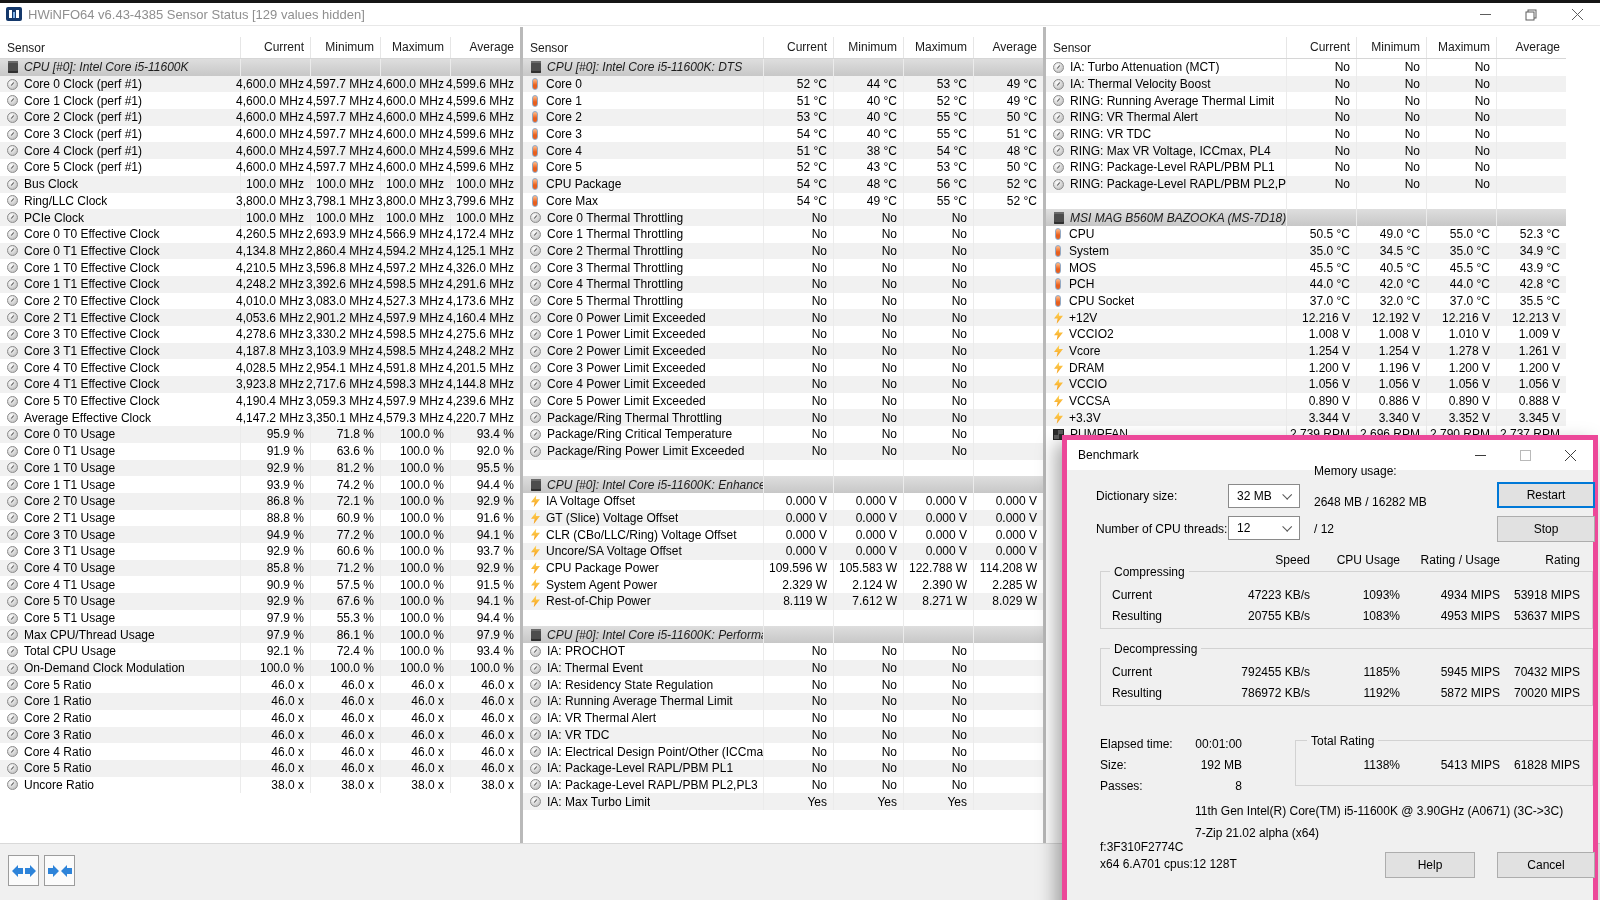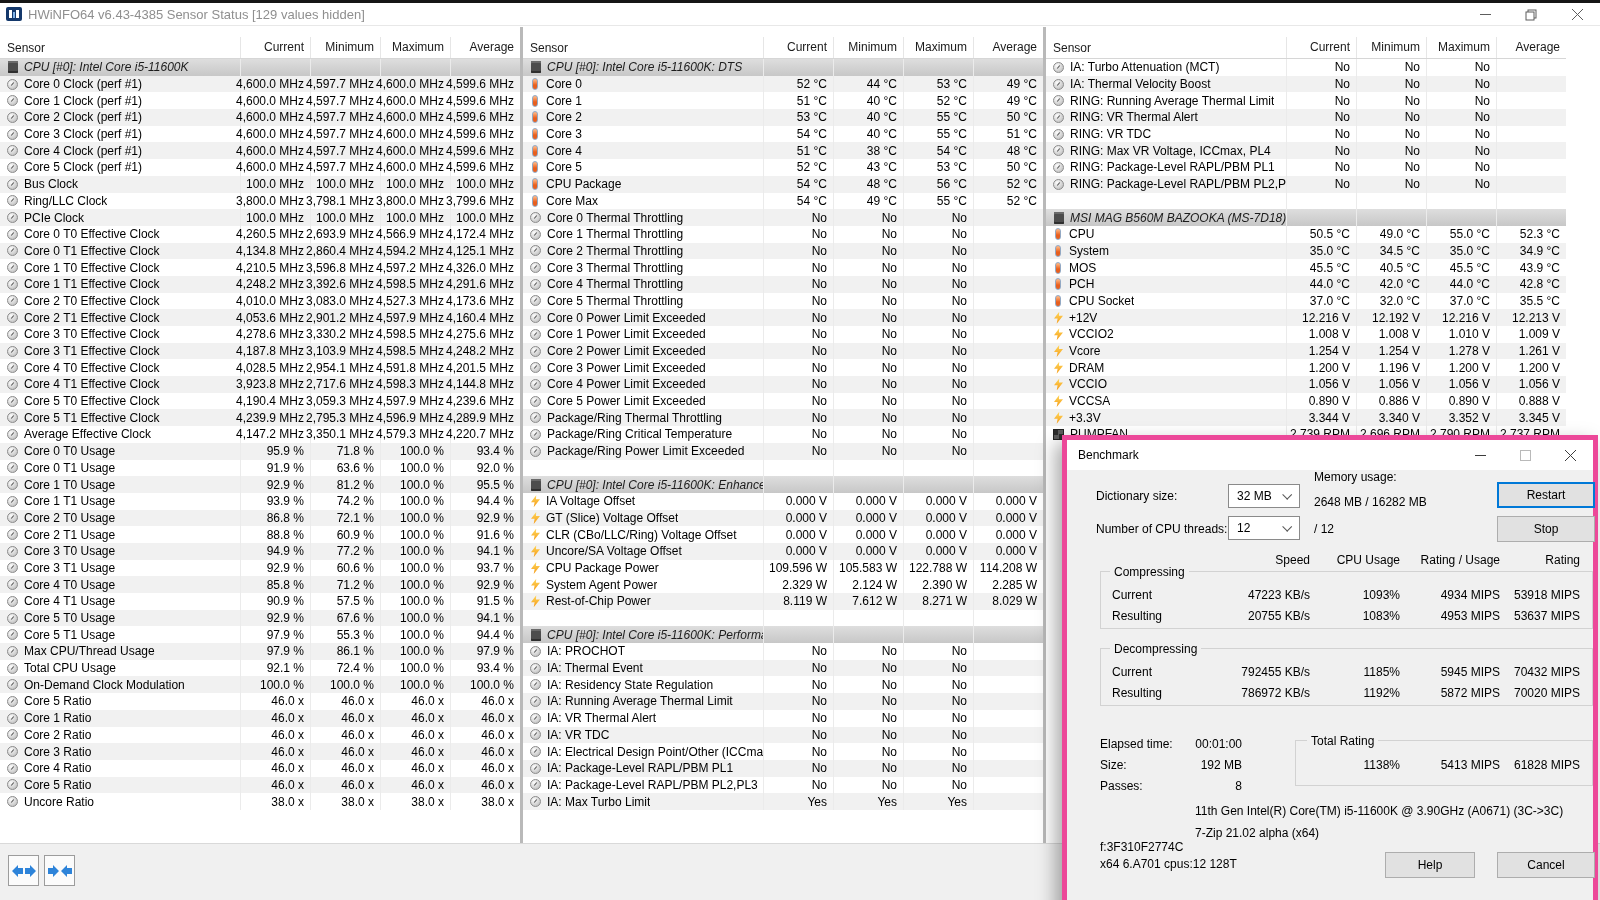--- a/index.html
+++ b/index.html
@@ -315,30 +315,20 @@
           <div class="row item">
             <div class="cell-label">
               <span class="icon i-gauge"></span>
               <span class="lbl">Core 5 T0 Effective Clock</span>
             </div>
             <div class="cell-val">4,190.4 MHz</div>
             <div class="cell-val">3,059.3 MHz</div>
             <div class="cell-val">4,597.9 MHz</div>
             <div class="cell-val">4,239.6 MHz</div>
           </div>
-          <div class="row item stripe">
-            <div class="cell-label">
-              <span class="icon i-gauge"></span>
-              <span class="lbl">Core 5 T1 Effective Clock</span>
-            </div>
-            <div class="cell-val">4,239.9 MHz</div>
-            <div class="cell-val">2,795.3 MHz</div>
-            <div class="cell-val">4,596.9 MHz</div>
-            <div class="cell-val">4,289.9 MHz</div>
-          </div>
           <div class="row item">
             <div class="cell-label">
               <span class="icon i-gauge"></span>
               <span class="lbl">Average Effective Clock</span>
             </div>
             <div class="cell-val">4,147.2 MHz</div>
             <div class="cell-val">3,350.1 MHz</div>
             <div class="cell-val">4,579.3 MHz</div>
             <div class="cell-val">4,220.7 MHz</div>
           </div>
@@ -1303,21 +1293,21 @@
             </svg>
         </div>
       </div>
     </div>
 
     <span class="blabel" style="left:29px;top:49px">Dictionary size:</span>
     <div class="dropdown" style="left:161px;top:44px">
       <span>32 MB</span>
       <span class="chev"></span>
     </div>
-    <span class="blabel" style="left:247px;top:30px">Memory usage:</span>
+    <span class="blabel" style="left:247px;top:24px">Memory usage:</span>
     <span class="blabel" style="left:247px;top:55px">2648 MB / 16282 MB</span>
     <div class="pushbtn default" style="left:430px;top:42px;width:98px;height:26px">
       <span>Restart</span>
     </div>
 
     <span class="blabel" style="left:29px;top:82px">Number of CPU threads:</span>
     <div class="dropdown" style="left:161px;top:76px">
       <span>12</span>
       <span class="chev"></span>
     </div>

